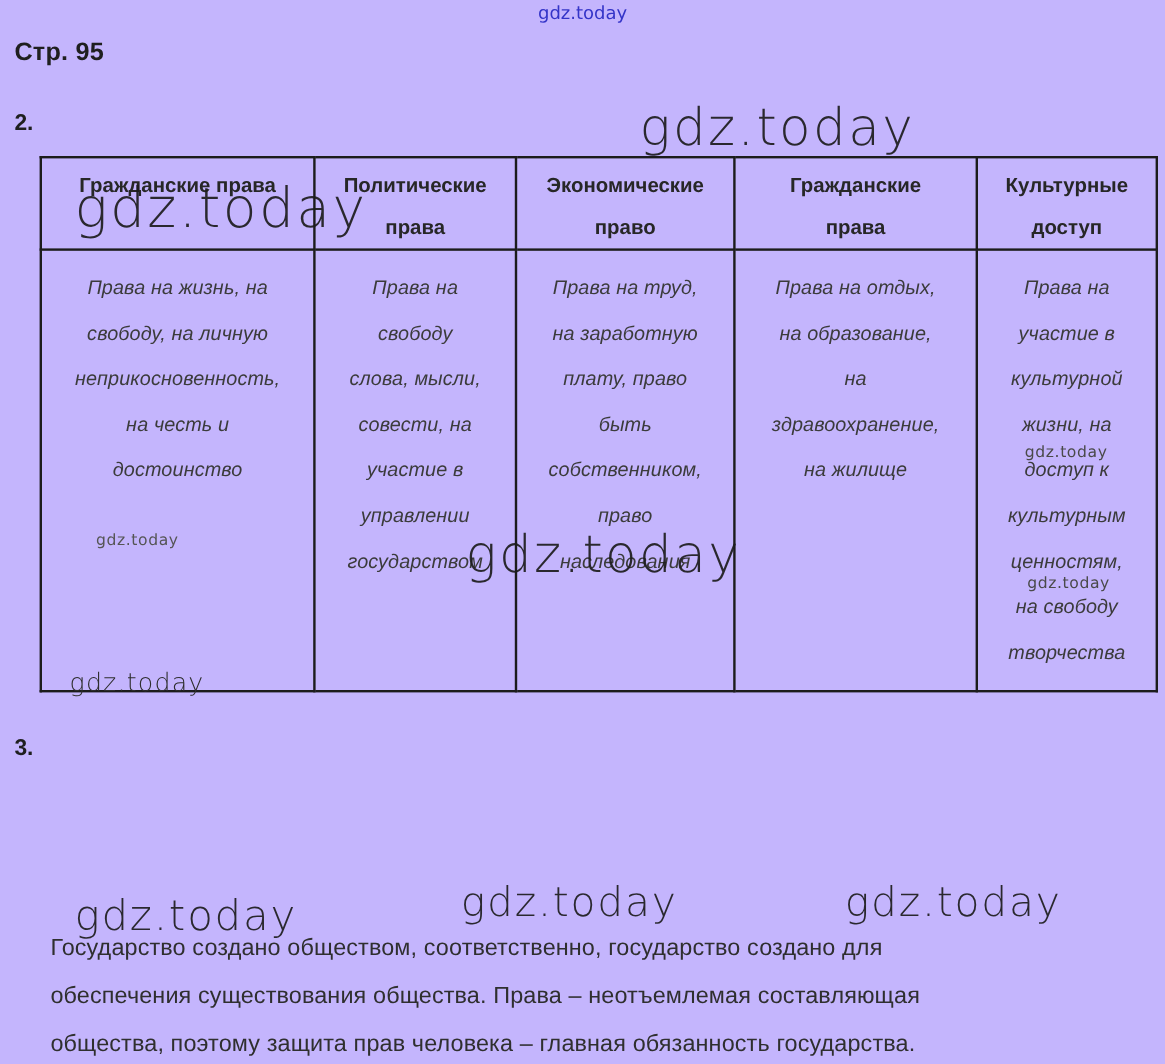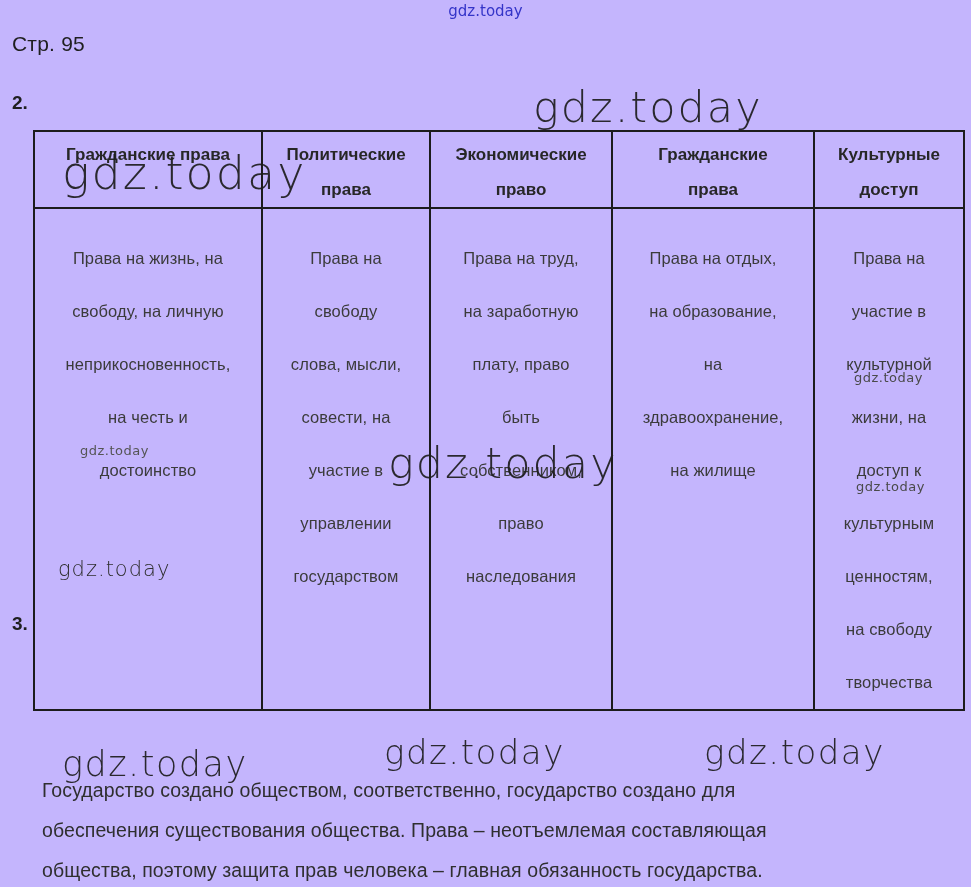--- a/index.html
+++ b/index.html
@@ -7,21 +7,21 @@
     position:relative;
     width:971px;height:887px;
     background:#c4b5fd;
     font-family:"Liberation Sans","DejaVu Sans",sans-serif;
     color:#2b2b2b;
     overflow:hidden;
   }
   
   .page-label{
     position:absolute;left:12px;top:32px;
-    font-size:21px;font-weight:normal;color:#1f1f1f;letter-spacing:.2px;
+    font-size:21px;font-weight:bold;color:#1f1f1f;letter-spacing:.2px;
   }
   .sec-num{
     position:absolute;left:12px;
     font-size:19px;font-weight:bold;color:#1f1f1f;
   }
   .sec-num.n2{top:92px;}
   .sec-num.n3{top:613px;}
   
   .wm{
     position:absolute;
@@ -60,22 +60,22 @@
     white-space:pre-line;
     overflow:hidden;
   }
   table.rights th{
     font-size:17px;font-weight:bold;color:#272727;
     line-height:35px;padding:5px 4px 0 4px;height:75px;
     box-sizing:border-box;
   }
   table.rights td{
     font-size:16.5px;font-weight:400;color:#3b3b3b;
-    line-height:53px;padding:23px 6px 0 6px;height:368px;
-    box-sizing:border-box;letter-spacing:.1px;
+    line-height:38px;padding:12px 6px 0 6px;height:368px;
+    box-sizing:border-box;letter-spacing:.1px;font-style:italic;
   }
   
   .para{
     position:absolute;
     font-size:19.5px;color:#2f2f2f;line-height:40px;
     white-space:pre-line;letter-spacing:.1px;z-index:1;
   }
   .para.p1{left:44px;top:650px;width:910px;}
   .para.p2{left:42px;top:770px;width:915px;}
 </style>

